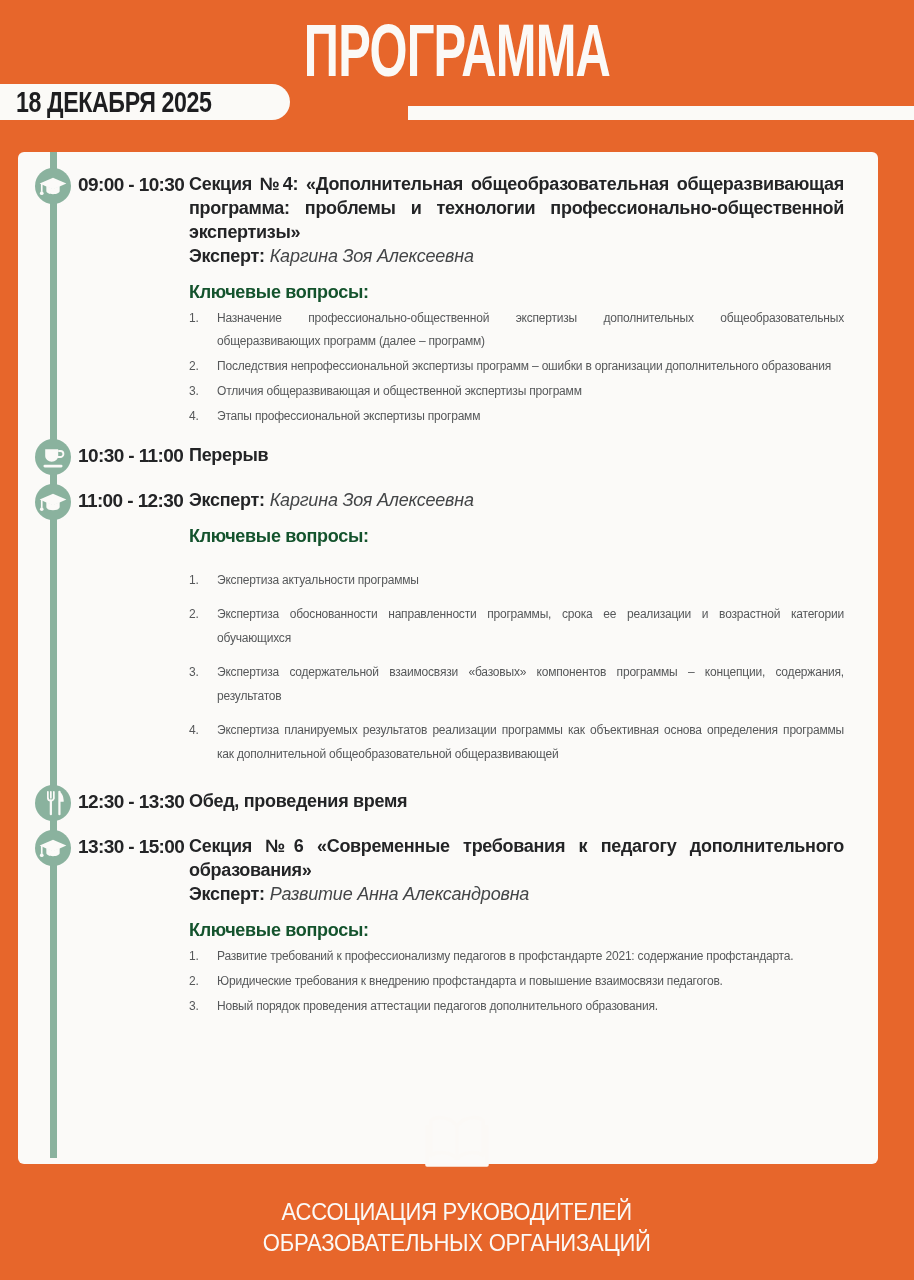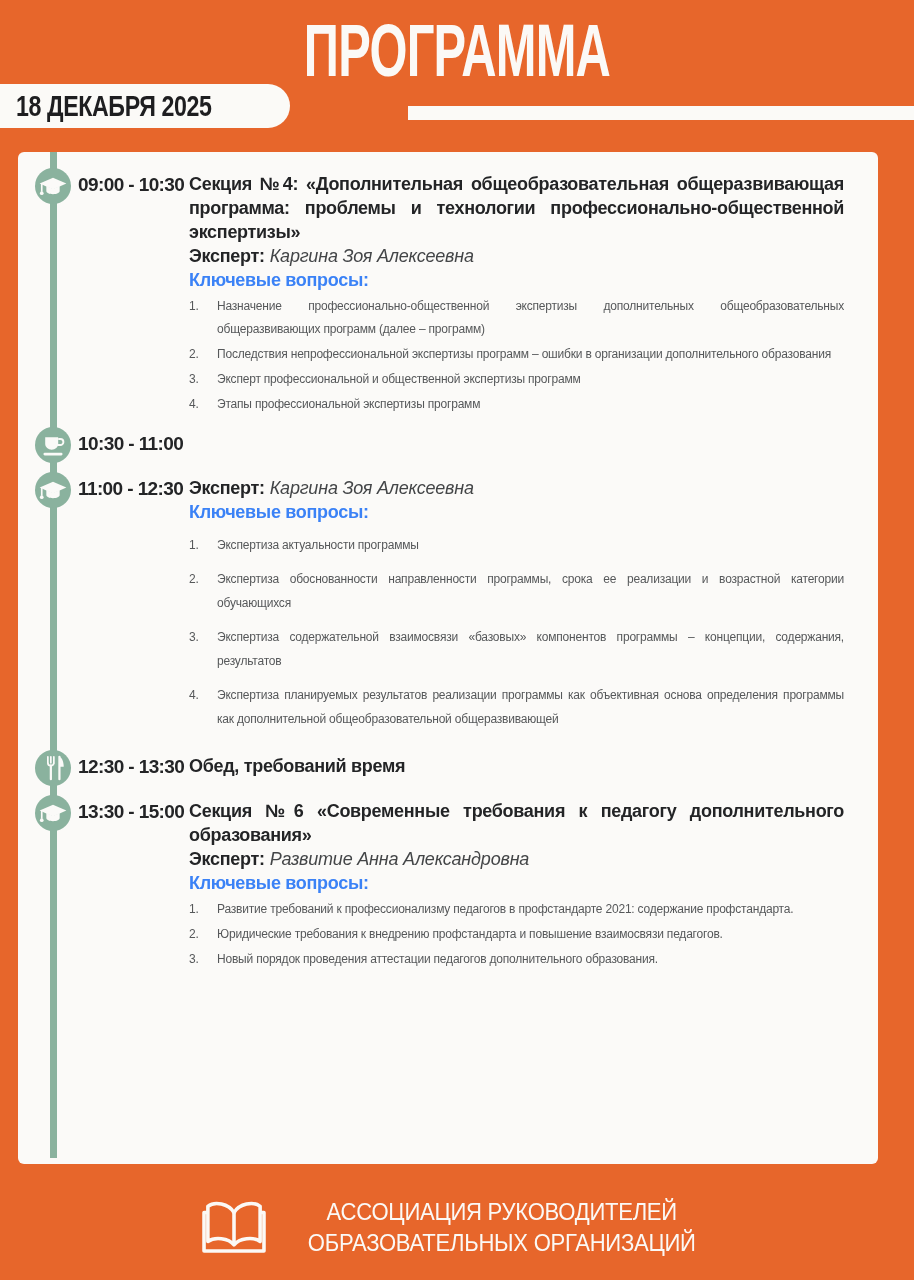--- a/index.html
+++ b/index.html
@@ -10,21 +10,21 @@
   }
   
   .page-title {
     position:absolute; top:8px; left:0; width:100%;
     text-align:center; color:#FBF9F6;
     font-size:66px; font-weight:700; letter-spacing:-1px;
     transform:scale(0.74,1.12); transform-origin:center top;
     white-space:nowrap;
   }
   .date-badge {
-    position:absolute; top:84px; left:0; height:44px;
+    position:absolute; top:84px; left:0; height:36px;
     background:#FBFAF7; border-radius:0 24px 24px 0;
     display:flex; align-items:center; padding:0 30px 0 16px;
   }
   .date-badge span {
     color:#1E1E20; font-size:29px; font-weight:700; letter-spacing:-0.5px;
     transform:scaleX(0.8); transform-origin:left center; white-space:nowrap;
   }
   .header-bar {
     position:absolute; top:106px; right:0; width:506px; height:14px;
     background:#FBFAF7;
@@ -53,38 +53,38 @@
   }
   .content { flex:1; padding-right:34px; min-width:0; }
   .entry-title {
     font-size:18px; font-weight:700; color:#232426; line-height:24px;
     letter-spacing:-0.3px; text-align:justify;
   }
   .expert-row { font-size:18px; line-height:24px; }
   .expert-label { font-weight:700; color:#232426; letter-spacing:-0.3px; }
   .expert-name { font-style:italic; color:#434547; letter-spacing:-0.2px; }
   .q-label {
-    margin-top:0; font-size:18px; font-weight:700; color:#3b82f6;
+    margin-top:12px; font-size:18px; font-weight:700; color:#14532d;
     line-height:24px; letter-spacing:-0.3px;
   }
   .q-list { margin-top:3px; list-style:none; counter-reset:q; }
   .q-list li {
     counter-increment:q; position:relative; padding-left:28px;
     font-size:12px; color:#56585A; line-height:23px; letter-spacing:-0.2px;
     text-align:justify; margin-bottom:2px;
   }
   .q-list li::before {
     content:counter(q) "."; position:absolute; left:0; color:#56585A;
   }
-  .entry:nth-child(3) .q-list { margin-top:9px; }
+  .entry:nth-child(3) .q-list { margin-top:20px; }
   .entry:nth-child(3) .q-list li { margin-bottom:10px; line-height:24px; }
   
   .footer {
     position:absolute; left:0; bottom:22px; width:100%;
-    display:flex; align-items:center; justify-content:center; gap:24px;
+    display:flex; align-items:center; justify-content:space-between; gap:24px;flex-direction:column;
   }
   .footer-text {
     color:#FBF9F6; font-size:24px; line-height:31px; font-weight:400;
     text-align:center; letter-spacing:-0.3px;
     transform:scaleX(0.92); transform-origin:center;
     white-space:nowrap;
   }
   .book-icon svg { display:block; }
 </style>
 </head>
@@ -115,36 +115,39 @@
             </div>
           </div>
           <div class="time">09:00 - 10:30</div>
           <div class="content">
             <div class="entry-title">Секция №4: «Дополнительная общеобразовательная общеразвивающая программа: проблемы и технологии профессионально-общественной экспертизы»</div>
             <div class="expert-row"><span class="expert-label">Эксперт:</span> <span class="expert-name">Каргина Зоя Алексеевна</span></div>
             <div class="q-label">Ключевые вопросы:</div>
             <ol class="q-list">
               <li>Назначение профессионально-общественной экспертизы дополнительных общеобразовательных общеразвивающих программ (далее – программ)</li>
               <li>Последствия непрофессиональной экспертизы программ – ошибки в организации дополнительного образования</li>
-              <li>Эксперт профессиональной и общественной экспертизы программ</li>
+              <li>Отличия общеразвивающая и общественной экспертизы программ</li>
               <li>Этапы профессиональной экспертизы программ</li>
             </ol>
           </div>
         </div>
         <div class="entry">
           <div class="icon-cell">
             <div class="icon-circle">
               <svg width="26" height="26" viewBox="0 0 30 30">
                 <path d="M6 6 h15 v8 a7.5 6.5 0 0 1 -15 0 z" fill="#FBFAF8"></path>
                 <path d="M21 8 h2.5 a3.5 3.5 0 0 1 0 7 H20" stroke="#FBFAF8" stroke-width="2.2" fill="none"></path>
                 <rect x="4" y="24" width="22" height="3" rx="1.5" fill="#FBFAF8"></rect>
               </svg>
             </div>
           </div>
           <div class="time">10:30 - 11:00</div>
+          <div class="content">
+            <div class="entry-title">Перерыв</div>
+          </div>
         </div>
         <div class="entry">
           <div class="icon-cell">
             <div class="icon-circle">
               <svg width="30" height="27" viewBox="0 0 36 27">
                 <polygon points="18,3 34,10 18,17 2,10" fill="#FBFAF8"></polygon>
                 <path d="M10 13 v6 c0 2.3 3.6 3.8 8 3.8 s8-1.5 8-3.8 v-6 l-8 3.5 z" fill="#FBFAF8"></path>
                 <path d="M4.5 11 v8" stroke="#FBFAF8" stroke-width="2" stroke-linecap="round"></path>
                 <circle cx="4.5" cy="21.5" r="2.2" fill="#FBFAF8"></circle>
               </svg>
@@ -169,21 +172,21 @@
                 <path d="M8 2 v7 M11.5 2 v7 M15 2 v7" stroke="#FBFAF8" stroke-width="2" stroke-linecap="round"></path>
                 <path d="M8 9 a3.5 3.5 0 0 0 7 0" stroke="#FBFAF8" stroke-width="2" fill="none"></path>
                 <path d="M11.5 12 V28" stroke="#FBFAF8" stroke-width="2.6" stroke-linecap="round"></path>
                 <path d="M21.5 2 c4 1.5 5 8 5 11.5 h-5 z" fill="#FBFAF8"></path>
                 <path d="M21.5 2 V28" stroke="#FBFAF8" stroke-width="2.6" stroke-linecap="round"></path>
               </svg>
             </div>
           </div>
           <div class="time">12:30 - 13:30</div>
           <div class="content">
-            <div class="entry-title">Обед, требований время</div>
+            <div class="entry-title">Обед, проведения время</div>
           </div>
         </div>
         <div class="entry">
           <div class="icon-cell">
             <div class="icon-circle">
               <svg width="30" height="27" viewBox="0 0 36 27">
                 <polygon points="18,3 34,10 18,17 2,10" fill="#FBFAF8"></polygon>
                 <path d="M10 13 v6 c0 2.3 3.6 3.8 8 3.8 s8-1.5 8-3.8 v-6 l-8 3.5 z" fill="#FBFAF8"></path>
                 <path d="M4.5 11 v8" stroke="#FBFAF8" stroke-width="2" stroke-linecap="round"></path>
                 <circle cx="4.5" cy="21.5" r="2.2" fill="#FBFAF8"></circle>

